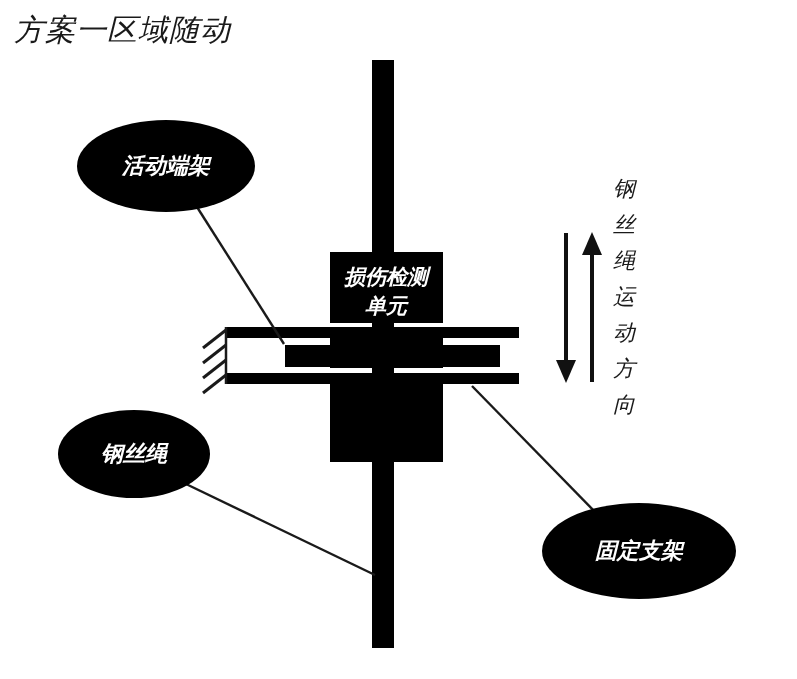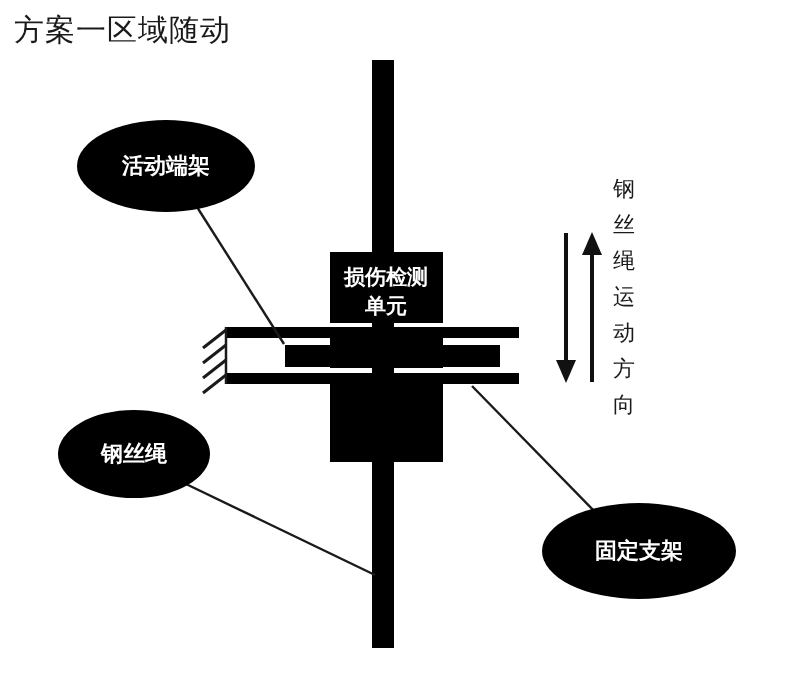--- a/index.html
+++ b/index.html
@@ -12,20 +12,21 @@
     height: 679px;
     font-family: "Liberation Sans", "DejaVu Sans", sans-serif;
     overflow: hidden;
     position: relative;
   }
   #diagram-root {
     position: relative;
     width: 797px;
     height: 679px;
     background: #ffffff;
+    font-style: italic;
   }
   svg.diagram-canvas {
     position: absolute;
     left: 0;
     top: 0;
     width: 797px;
     height: 679px;
     display: block;
   }
   .title-text {

